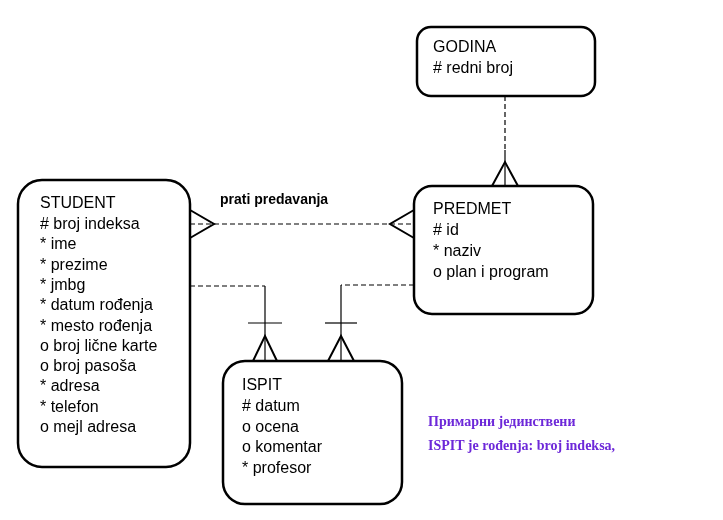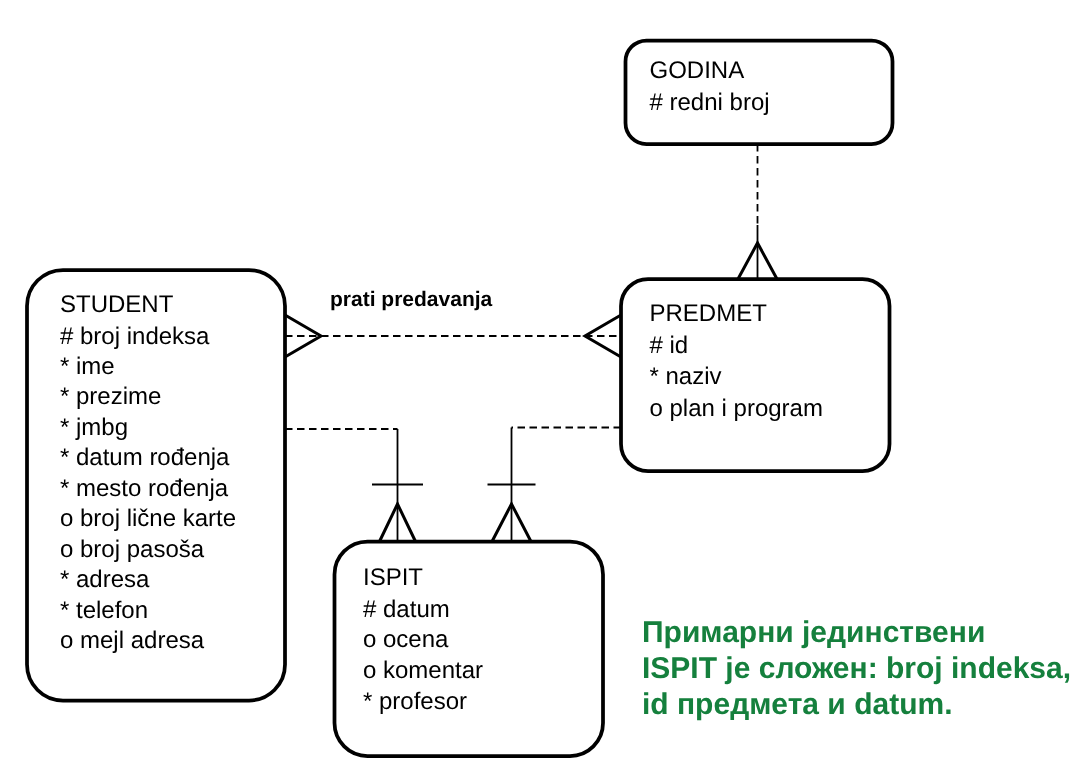--- a/index.html
+++ b/index.html
@@ -5,22 +5,22 @@
   html, body { margin: 0; padding: 0; background: #ffffff; }
   body { width: 723px; height: 520px; position: relative; overflow: hidden; }
   svg { position: absolute; left: 0; top: 0; }
   .ent { fill: #ffffff; stroke: #000000; stroke-width: 2.5; }
   .line { stroke: #000000; stroke-width: 1.2; fill: none; }
   .dash { stroke: #000000; stroke-width: 1.2; stroke-dasharray: 5 3; fill: none; }
   .crow { stroke: #000000; stroke-width: 2; fill: none; }
   .etext { font-family: "Liberation Sans", sans-serif; font-size: 16px; fill: #000000; }
   .rel { font-family: "Liberation Sans", sans-serif; font-size: 14px; font-weight: bold; fill: #000000; }
   .note { position: absolute; left: 428px; top: 410px; width: 295px;
-          font-family: Liberation Sans, sans-serif; font-size: 20px; font-weight: bold;
-          line-height: 24px; color: #15803d; }
+          font-family: Liberation Serif, serif; font-size: 14px; font-weight: bold;
+          line-height: 24px; color: #6d28d9; }
   .note div { white-space: nowrap; }
 </style>
 </head>
 <body>
 
 <svg width="723" height="520" viewBox="0 0 723 520">
 
   <g>
     <line class="dash" x1="505" y1="96" x2="505" y2="150"></line>
     <line class="line" x1="505" y1="150" x2="505" y2="186"></line>
@@ -91,15 +91,14 @@
         <text class="etext" x="242" y="411"># datum</text>
         <text class="etext" x="242" y="431.5">o ocena</text>
         <text class="etext" x="242" y="452">o komentar</text>
         <text class="etext" x="242" y="472.5">* profesor</text>
       </g>
   </g>
 </svg>
 
 <div class="note">
   <div>Примарни јединствени</div>
-  <div>ISPIT је сложен: broj indeksa,</div>
-  <div>id предмета и datum.</div>
+  <div>ISPIT је rođenja: broj indeksa,</div>
 </div>
 
 </body></html>

